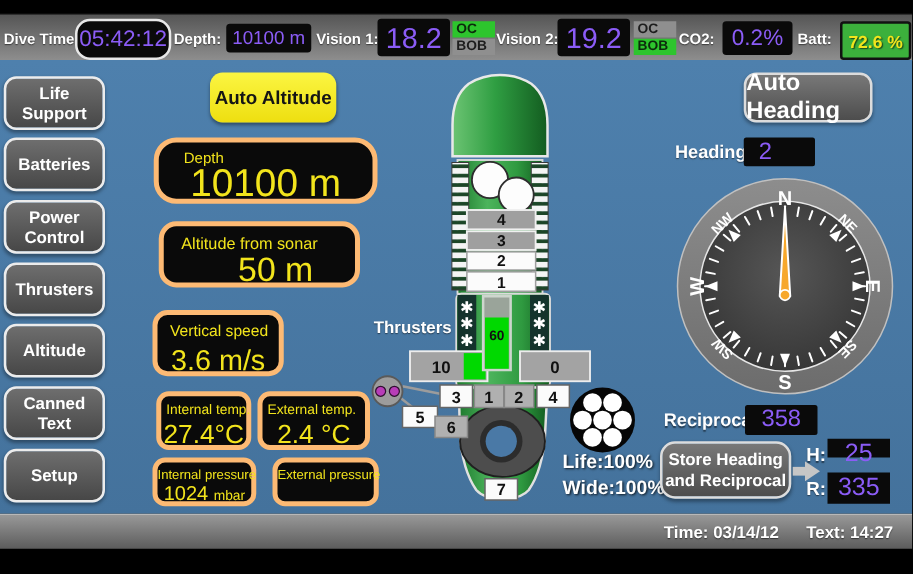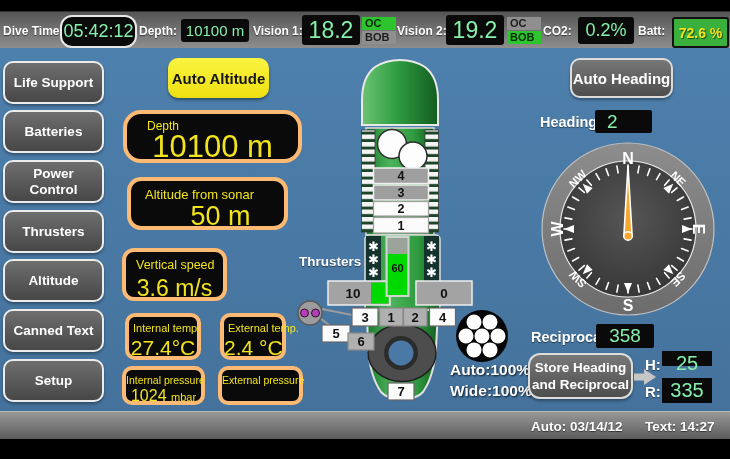--- a/index.html
+++ b/index.html
@@ -7,24 +7,24 @@
           font-family:"Liberation Sans",sans-serif;}
   
   .top-bar{position:absolute;left:0;top:11px;width:730px;height:37px;
            background:linear-gradient(180deg,#565656,#8f8f8f);border-top:1px solid #303030;}
   .bottom-bar{position:absolute;left:0;top:411px;width:730px;height:27px;
            background:linear-gradient(180deg,#989898,#5c5c5c);border-top:1px solid #b8b8b8;}
   .content{position:absolute;left:0;top:48px;width:730px;height:363px;
            background:linear-gradient(180deg,#4e80ad,#44729c);}
   .tb-label{position:absolute;top:50%;transform:translateY(-50%);color:#fff;font-weight:bold;
             font-size:12px;text-shadow:0 1px 1px rgba(0,0,0,.55);white-space:nowrap;}
-  .lcd{background:#0a0a0a;color:#86efac;}
+  .lcd{background:#0a0a0a;color:#8b5cf6;}
   .tb-box{position:absolute;display:flex;align-items:center;justify-content:center;white-space:nowrap;}
   
-  .side-btn{position:absolute;left:3px;width:101px;height:43px;box-sizing:border-box;
+  .side-btn{position:absolute;left:3px;width:81px;height:43px;box-sizing:border-box;
             background:linear-gradient(180deg,#6e6e6e,#474747);border:2px solid #ececec;border-radius:10px;
             color:#fff;font-weight:bold;font-size:13.5px;display:flex;align-items:center;justify-content:center;
             text-align:center;line-height:16px;box-shadow:0 2px 3px rgba(0,0,0,.35);cursor:pointer;padding:0 6px;}
   
   .yellow-btn{position:absolute;background:linear-gradient(180deg,#fbf542,#eedf10);border-radius:10px;
               color:#151515;font-weight:bold;display:flex;align-items:center;justify-content:center;
               box-shadow:0 2px 3px rgba(0,0,0,.4);cursor:pointer;}
   .panel{position:absolute;box-sizing:border-box;background:#0a0a0a;border:4px solid #fdba74;color:#f2e41c;}
   .panel .plabel{position:absolute;white-space:nowrap;}
   .panel .pvalue{position:absolute;left:0;right:0;text-align:center;white-space:nowrap;}
@@ -109,21 +109,21 @@
   <div class="panel" style="left:122px;top:248px;width:105px;height:53px;border-radius:12px;">
     <span class="plabel" style="left:10px;top:6px;font-size:12.5px;">Vertical speed</span>
     <span class="pvalue" style="top:23px;font-size:23px;">3.6 m/s</span>
   </div>
 
   <div class="panel" style="left:125px;top:313px;width:76px;height:47px;border-radius:10px;">
     <span class="plabel" style="left:4px;top:5px;font-size:11px;">Internal temp.</span>
     <span class="pvalue" style="top:19px;font-size:21px;">27.4°C</span>
   </div>
 
-  <div class="panel" style="left:220px;top:313px;width:66px;height:47px;border-radius:10px;">
+  <div class="panel" style="left:206px;top:313px;width:90px;height:47px;border-radius:10px;">
     <span class="plabel" style="left:4px;top:5px;font-size:11px;">External temp.</span>
     <span class="pvalue" style="top:19px;font-size:21px;">2.4 °C</span>
   </div>
 
   <div class="panel" style="left:122px;top:366px;width:83px;height:39px;border-radius:10px;">
     <span class="plabel" style="left:0;right:0;top:4px;font-size:10.5px;text-align:center;">Internal pressure</span>
     <span class="pvalue" style="top:17px;font-size:16px;"><span>1024</span>
       <span style="font-size:11px;">mbar</span></span>
   </div>
 
@@ -220,24 +220,24 @@
     <circle cx="192" cy="284" r="7.5" fill="#fff"></circle>
     <circle cx="208" cy="284" r="7.5" fill="#fff"></circle>
     <circle cx="176" cy="284" r="7.5" fill="#fff"></circle>
     <circle cx="200" cy="270.1" r="7.5" fill="#fff"></circle>
     <circle cx="184" cy="270.1" r="7.5" fill="#fff"></circle>
     <circle cx="200" cy="297.9" r="7.5" fill="#fff"></circle>
     <circle cx="184" cy="297.9" r="7.5" fill="#fff"></circle>
   </svg>
   </div>
 
-  <span class="hlabel shadow-txt" style="left:450px;top:361px;font-size:15.5px;">Auto:100%</span>
+  <span class="hlabel shadow-txt" style="left:450px;top:361px;font-size:15.5px;">Life:100%</span>
   <span class="hlabel shadow-txt" style="left:450px;top:382px;font-size:15.5px;">Wide:100%</span>
 
-  <div class="gray-btn" style="left:570px;top:58px;width:103px;height:40px;font-size:15px;">Auto Heading</div>
+  <div class="gray-btn" style="left:595px;top:58px;width:103px;height:40px;font-size:19px;">Auto Heading</div>
 
   <span class="hlabel" style="left:540px;top:114px;font-size:14.5px;">Heading:</span>
   <div class="lcd" style="position:absolute;left:595px;top:110px;width:57px;height:23px;border-radius:2px;font-size:19px;line-height:23px;padding-left:12px;box-sizing:border-box;">2</div>
 
   <div style="position:absolute;left:540px;top:141px;width:176px;height:176px;">
     <svg id="compass-svg" width="176" height="176" viewBox="0 0 176 176">
       <defs>
         <linearGradient id="ringGrad" x1="0" y1="0" x2="0" y2="1">
           <stop offset="0" stop-color="#8d8d8d"></stop>
             <stop offset="1" stop-color="#6c6c6c"></stop>
@@ -321,18 +321,18 @@
       <polygon points="10,0 22,8 10,16" fill="#c6c6c6"></polygon>
   </svg>
   <span class="hlabel" style="left:645px;top:356px;font-size:15px;">H:</span>
   <div class="lcd" style="position:absolute;left:662px;top:351px;width:50px;height:15px;font-size:20px;line-height:25px;text-align:center;">25</div>
   <span class="hlabel" style="left:645px;top:383px;font-size:15px;">R:</span>
   <div class="lcd" style="position:absolute;left:662px;top:378px;width:50px;height:25px;font-size:20px;line-height:25px;text-align:center;">335</div>
 
   <div class="bottom-bar">
 
     <span class="tb-label" style="left:531px;font-size:13.5px;">
-      <span>Auto:</span> <span>03/14/12</span></span>
+      <span>Time:</span> <span>03/14/12</span></span>
     <span class="tb-label" style="left:645px;font-size:13.5px;">
       <span>Text:</span> <span>14:27</span></span>
   </div>
 
 </div>
 
 </body></html>

